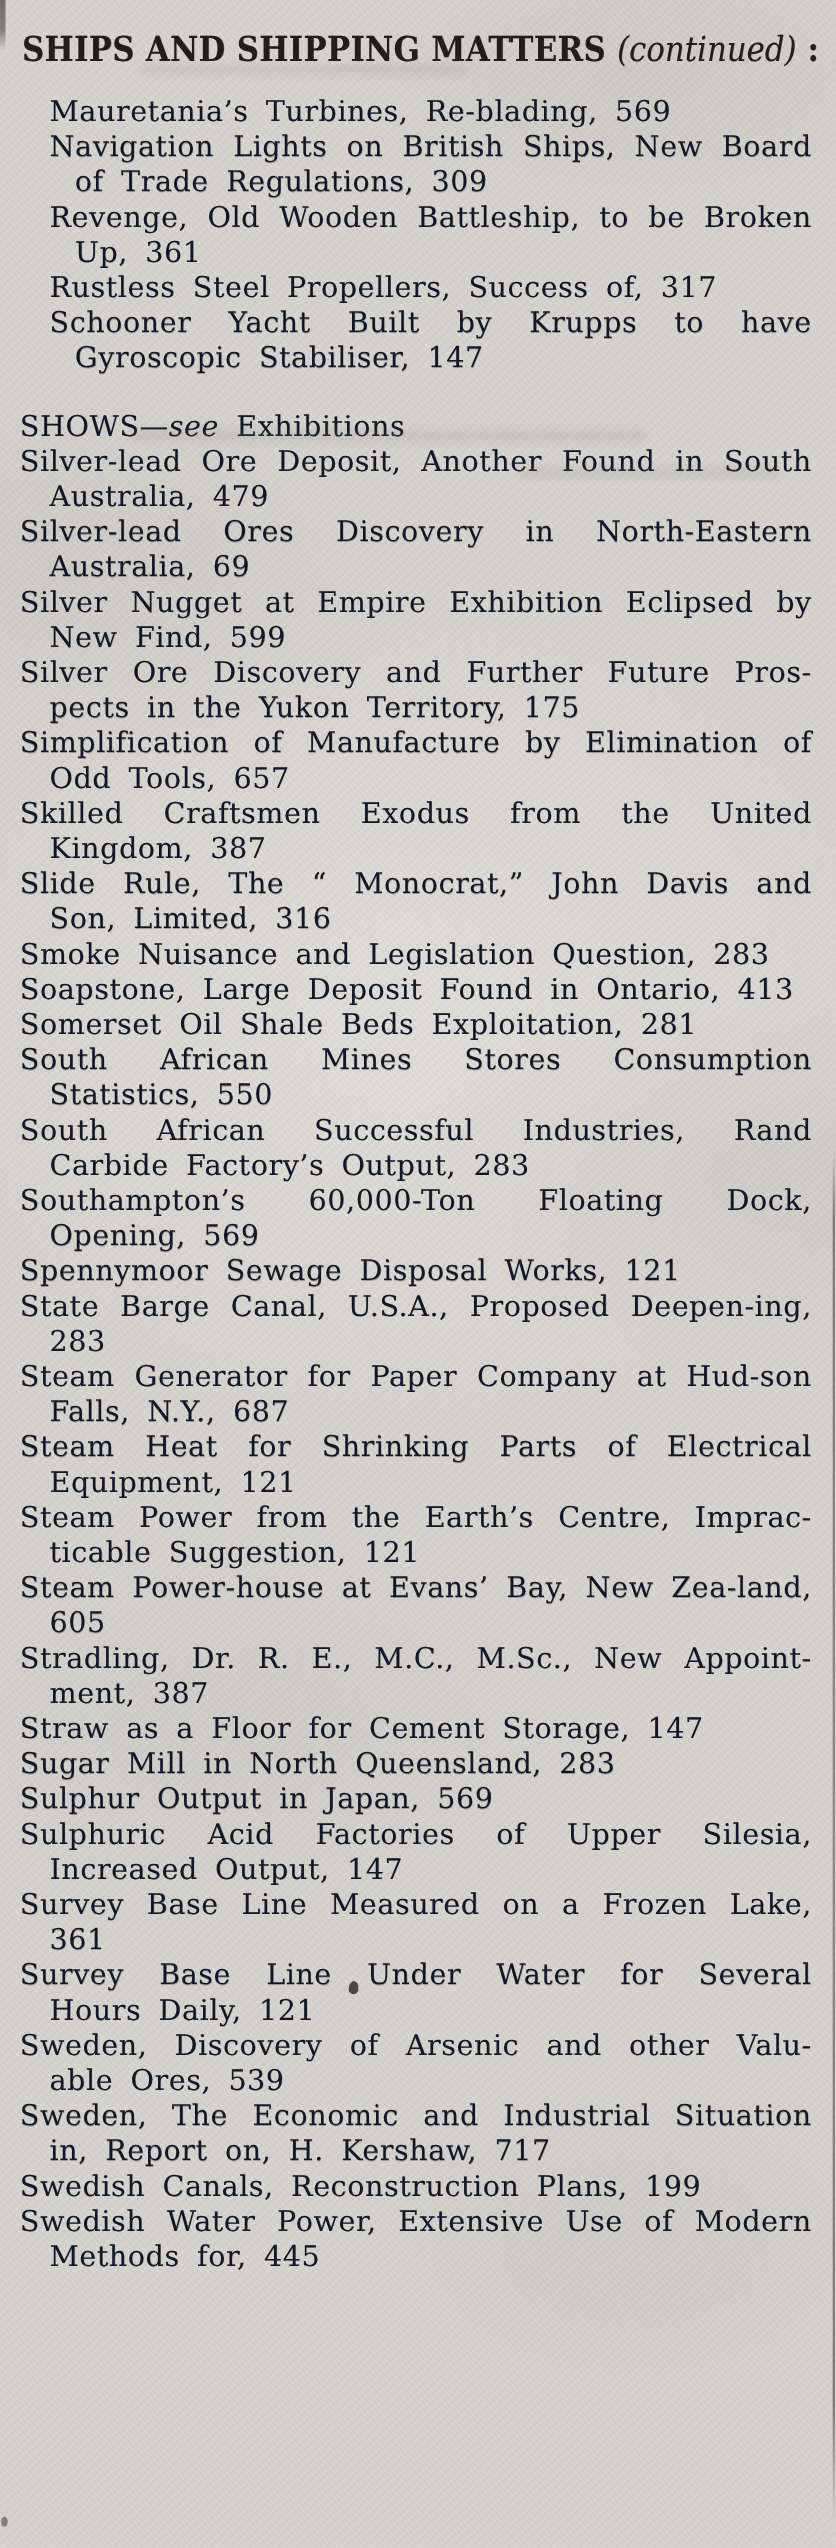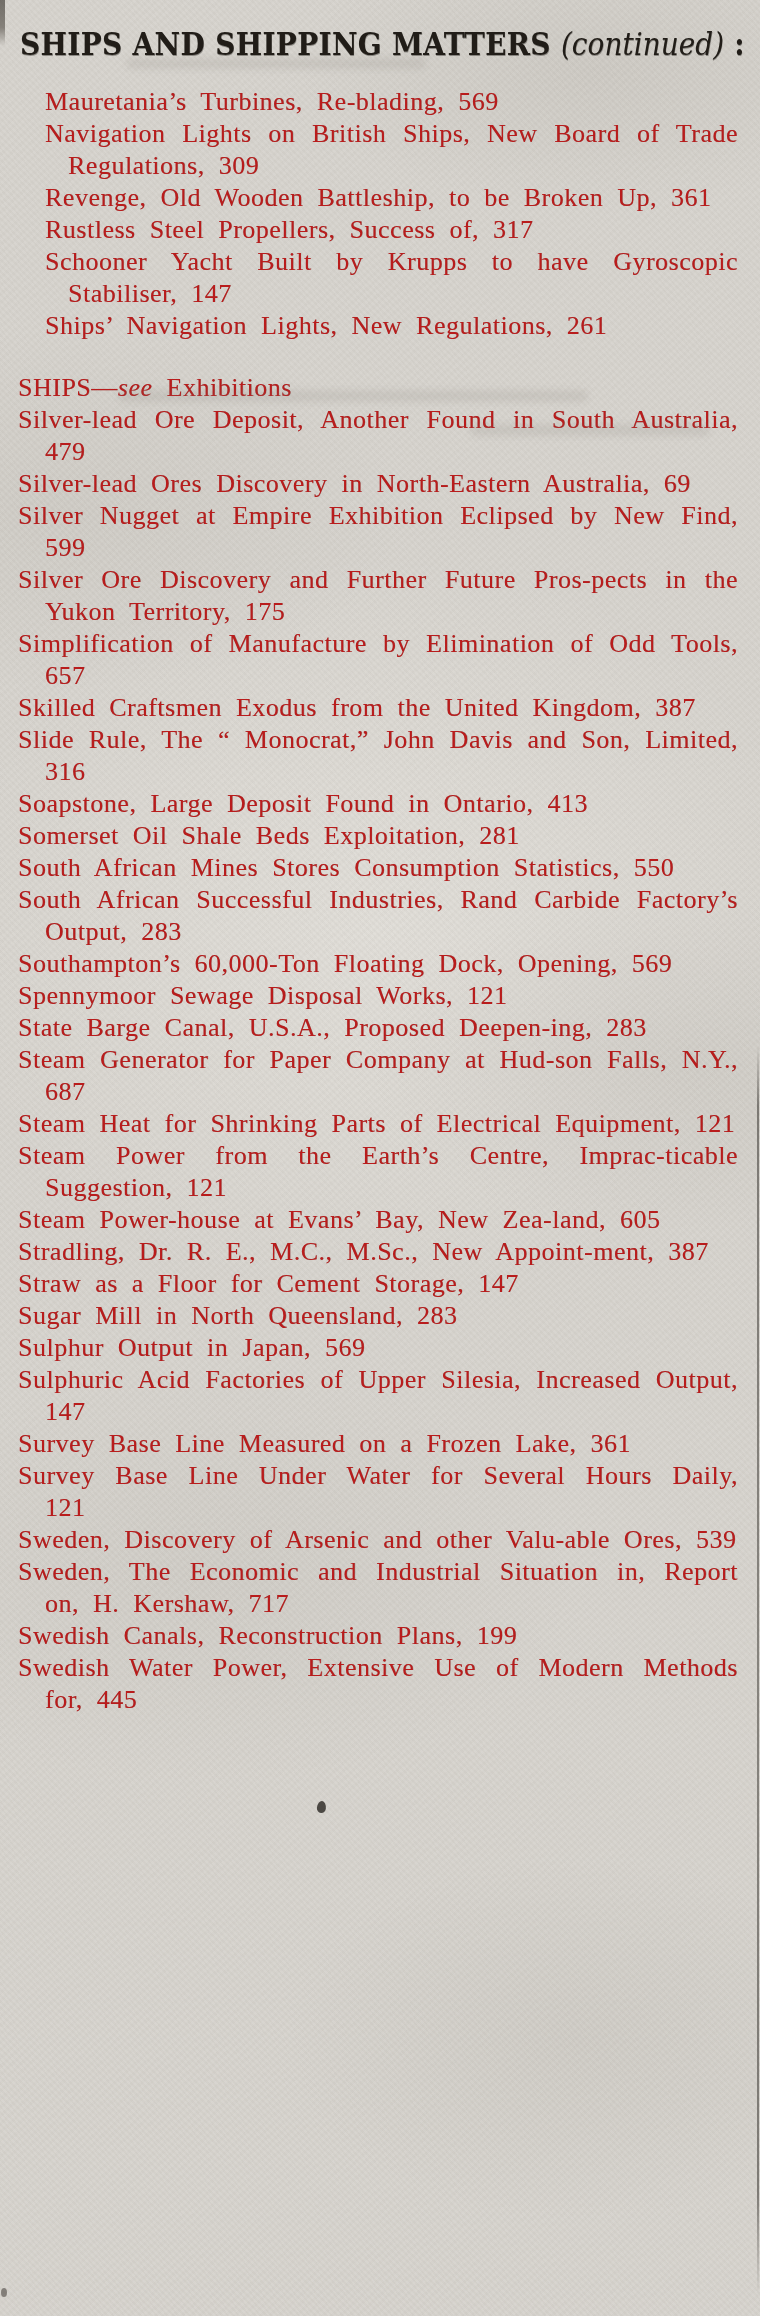--- a/index.html
+++ b/index.html
@@ -40,23 +40,22 @@
     text-shadow: 0.4px 0.4px 0.3px rgba(33,29,24,0.4);
   }
   .header .it { font-style: italic; font-weight: normal; letter-spacing: 0; }
   .section {
     font-size: 26px;
     line-height: 32px;
     letter-spacing: 0.5px;
     word-spacing: 7px;
     text-align: justify;
     text-align-last: left;
-    color: #b91c1c;
+    color: #0f172a;
     text-shadow: 0.3px 0.3px 0.2px rgba(43,39,34,0.35);
-    font-family: Liberation Serif, serif;
   }
   .entry { margin: 0; padding-left: 27px; text-indent: -27px; }
   .entry .it { font-style: italic; }
   .sec1 { margin-left: 27px; }
   .sec1 .entry { padding-left: 23px; text-indent: -23px; }
   .sec2 { margin-top: 30px; }
 
   
   .artifact { position: absolute; pointer-events: none; }
   .edge-left {
@@ -97,32 +96,32 @@
   <div class="artifact bleed b3"></div>
 
   <h1 class="header"><span>SHIPS AND SHIPPING MATTERS</span> <span class="it">(continued)</span><span> :</span></h1>
 
   <div class="section sec1">
       <p class="entry"><span>Mauretania’s Turbines, Re-blading, 569</span></p>
       <p class="entry"><span>Navigation Lights on British Ships, New Board of Trade Regulations, 309</span></p>
       <p class="entry"><span>Revenge, Old Wooden Battleship, to be Broken Up, 361</span></p>
       <p class="entry"><span>Rustless Steel Propellers, Success of, 317</span></p>
       <p class="entry"><span>Schooner Yacht Built by Krupps to have Gyroscopic Stabiliser, 147</span></p>
-      <p class="entry"><span>Ships’ Navigation Lights, New Regulations, 261</span></p>
     </div>
 
   <div class="section sec2">
-      <p class="entry"><span>SHIPS—</span><span class="it">see</span><span> Exhibitions</span></p>
+      <p class="entry"><span>SHOWS—</span><span class="it">see</span><span> Exhibitions</span></p>
       <p class="entry"><span>Silver-lead Ore Deposit, Another Found in South Australia, 479</span></p>
       <p class="entry"><span>Silver-lead Ores Discovery in North-Eastern Australia, 69</span></p>
       <p class="entry"><span>Silver Nugget at Empire Exhibition Eclipsed by New Find, 599</span></p>
       <p class="entry"><span>Silver Ore Discovery and Further Future Pros-pects in the Yukon Territory, 175</span></p>
       <p class="entry"><span>Simplification of Manufacture by Elimination of Odd Tools, 657</span></p>
       <p class="entry"><span>Skilled Craftsmen Exodus from the United Kingdom, 387</span></p>
       <p class="entry"><span>Slide Rule, The “ Monocrat,” John Davis and Son, Limited, 316</span></p>
+      <p class="entry"><span>Smoke Nuisance and Legislation Question, 283</span></p>
       <p class="entry"><span>Soapstone, Large Deposit Found in Ontario, 413</span></p>
       <p class="entry"><span>Somerset Oil Shale Beds Exploitation, 281</span></p>
       <p class="entry"><span>South African Mines Stores Consumption Statistics, 550</span></p>
       <p class="entry"><span>South African Successful Industries, Rand Carbide Factory’s Output, 283</span></p>
       <p class="entry"><span>Southampton’s 60,000-Ton Floating Dock, Opening, 569</span></p>
       <p class="entry"><span>Spennymoor Sewage Disposal Works, 121</span></p>
       <p class="entry"><span>State Barge Canal, U.S.A., Proposed Deepen-ing, 283</span></p>
       <p class="entry"><span>Steam Generator for Paper Company at Hud-son Falls, N.Y., 687</span></p>
       <p class="entry"><span>Steam Heat for Shrinking Parts of Electrical Equipment, 121</span></p>
       <p class="entry"><span>Steam Power from the Earth’s Centre, Imprac-ticable Suggestion, 121</span></p>

